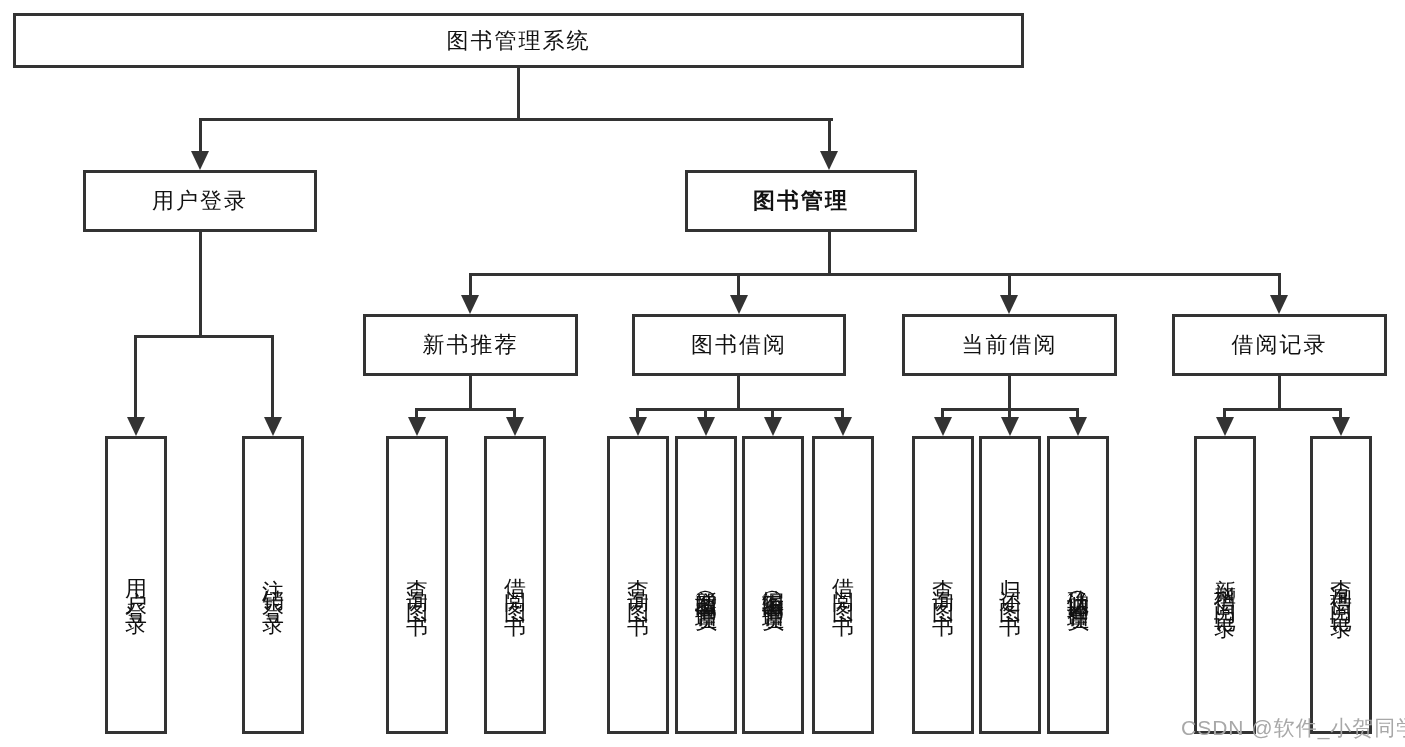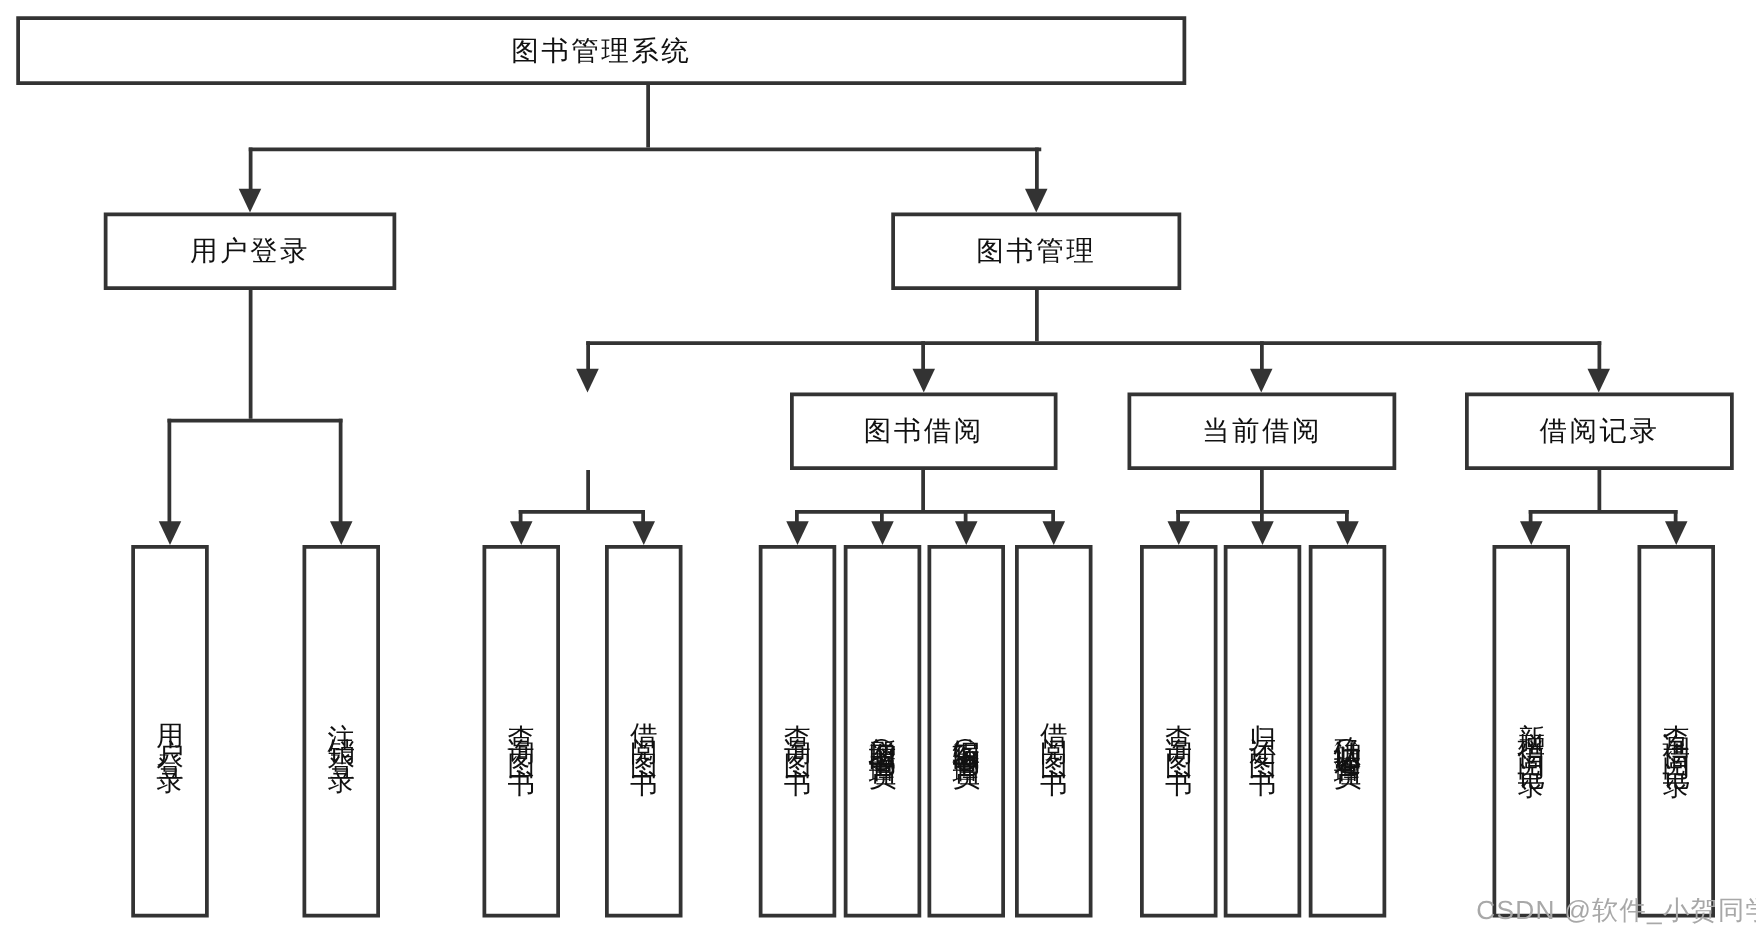--- a/index.html
+++ b/index.html
@@ -48,35 +48,35 @@
     position:absolute;left:1181px;top:714px;
     font-size:21px;color:#a8a8a8;letter-spacing:1px;
     z-index:3;white-space:nowrap;
   }
 </style>
 </head>
 <body>
 
 <div id="stage">
 
-  <div class="hbox" style="left:13px;top:13px;width:936px;height:55px;text-align:center;">
+  <div class="hbox" style="left:13px;top:13px;width:1011px;height:55px;text-align:center;">
     <span>图书管理系统</span>
   </div>
 
   <div class="vl" style="left:517px;top:68px;height:50px;"></div>
   <div class="hl" style="left:199px;top:118px;width:634px;"></div>
   <div class="vl" style="left:199px;top:118px;height:36px;"></div>
   <div class="tri" style="left:191px;top:151px;"></div>
   <div class="vl" style="left:828px;top:118px;height:36px;"></div>
   <div class="tri" style="left:820px;top:151px;"></div>
 
   <div class="hbox" style="left:83px;top:170px;width:234px;height:62px;">
     <span>用户登录</span>
   </div>
-  <div class="hbox" style="left:713px;top:170px;width:232px;height:62px;">
+  <div class="hbox" style="left:685px;top:170px;width:232px;height:62px;font-weight:bold;">
     <span>图书管理</span>
   </div>
 
   <div class="vl" style="left:199px;top:232px;height:103px;"></div>
   <div class="hl" style="left:134px;top:335px;width:140px;"></div>
   <div class="vl" style="left:134px;top:335px;height:84px;"></div>
   <div class="tri" style="left:127px;top:417px;"></div>
   <div class="vl" style="left:271px;top:335px;height:84px;"></div>
   <div class="tri" style="left:264px;top:417px;"></div>
 
@@ -84,20 +84,23 @@
   <div class="hl" style="left:469px;top:273px;width:812px;"></div>
   <div class="vl" style="left:469px;top:273px;height:25px;"></div>
   <div class="tri" style="left:461px;top:295px;"></div>
   <div class="vl" style="left:737px;top:273px;height:25px;"></div>
   <div class="tri" style="left:730px;top:295px;"></div>
   <div class="vl" style="left:1008px;top:273px;height:25px;"></div>
   <div class="tri" style="left:1000px;top:295px;"></div>
   <div class="vl" style="left:1278px;top:273px;height:25px;"></div>
   <div class="tri" style="left:1270px;top:295px;"></div>
 
+  <div class="hbox" style="left:363px;top:314px;width:215px;height:62px;">
+    <span>新书推荐</span>
+  </div>
   <div class="hbox" style="left:632px;top:314px;width:214px;height:62px;">
     <span>图书借阅</span>
   </div>
   <div class="hbox" style="left:902px;top:314px;width:215px;height:62px;font-family:Liberation Serif, serif;">
     <span>当前借阅</span>
   </div>
   <div class="hbox" style="left:1172px;top:314px;width:215px;height:62px;">
     <span>借阅记录</span>
   </div>
 

